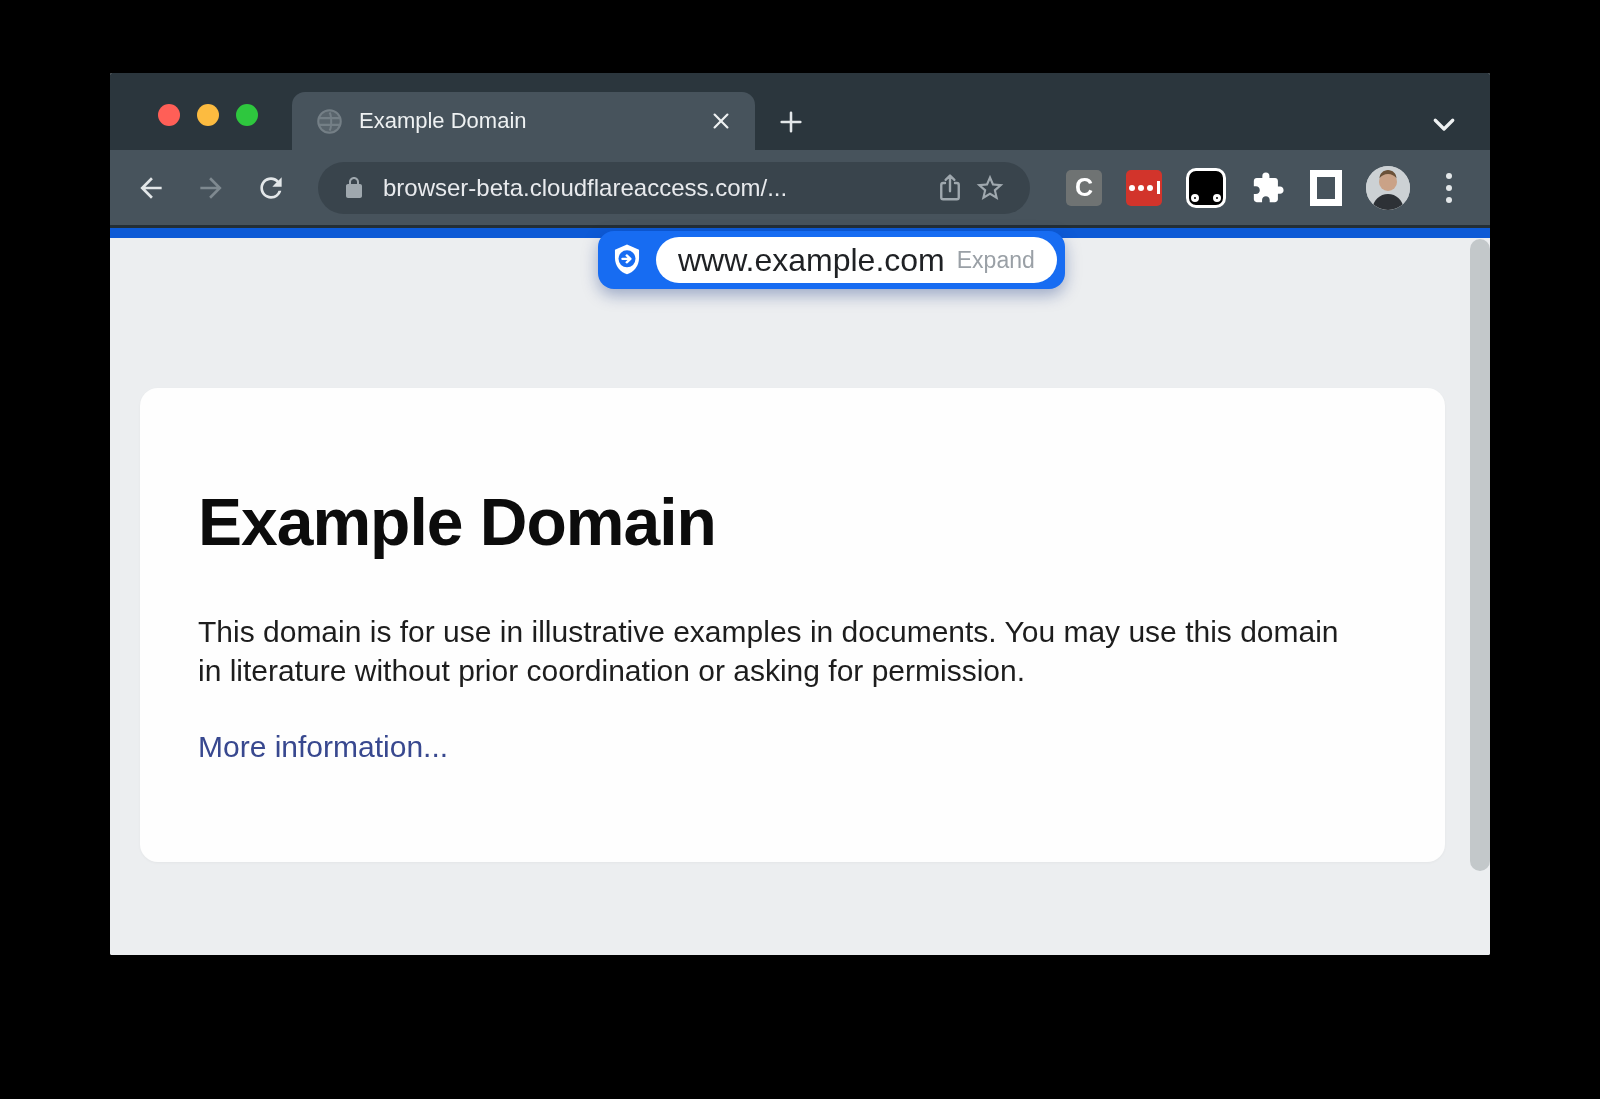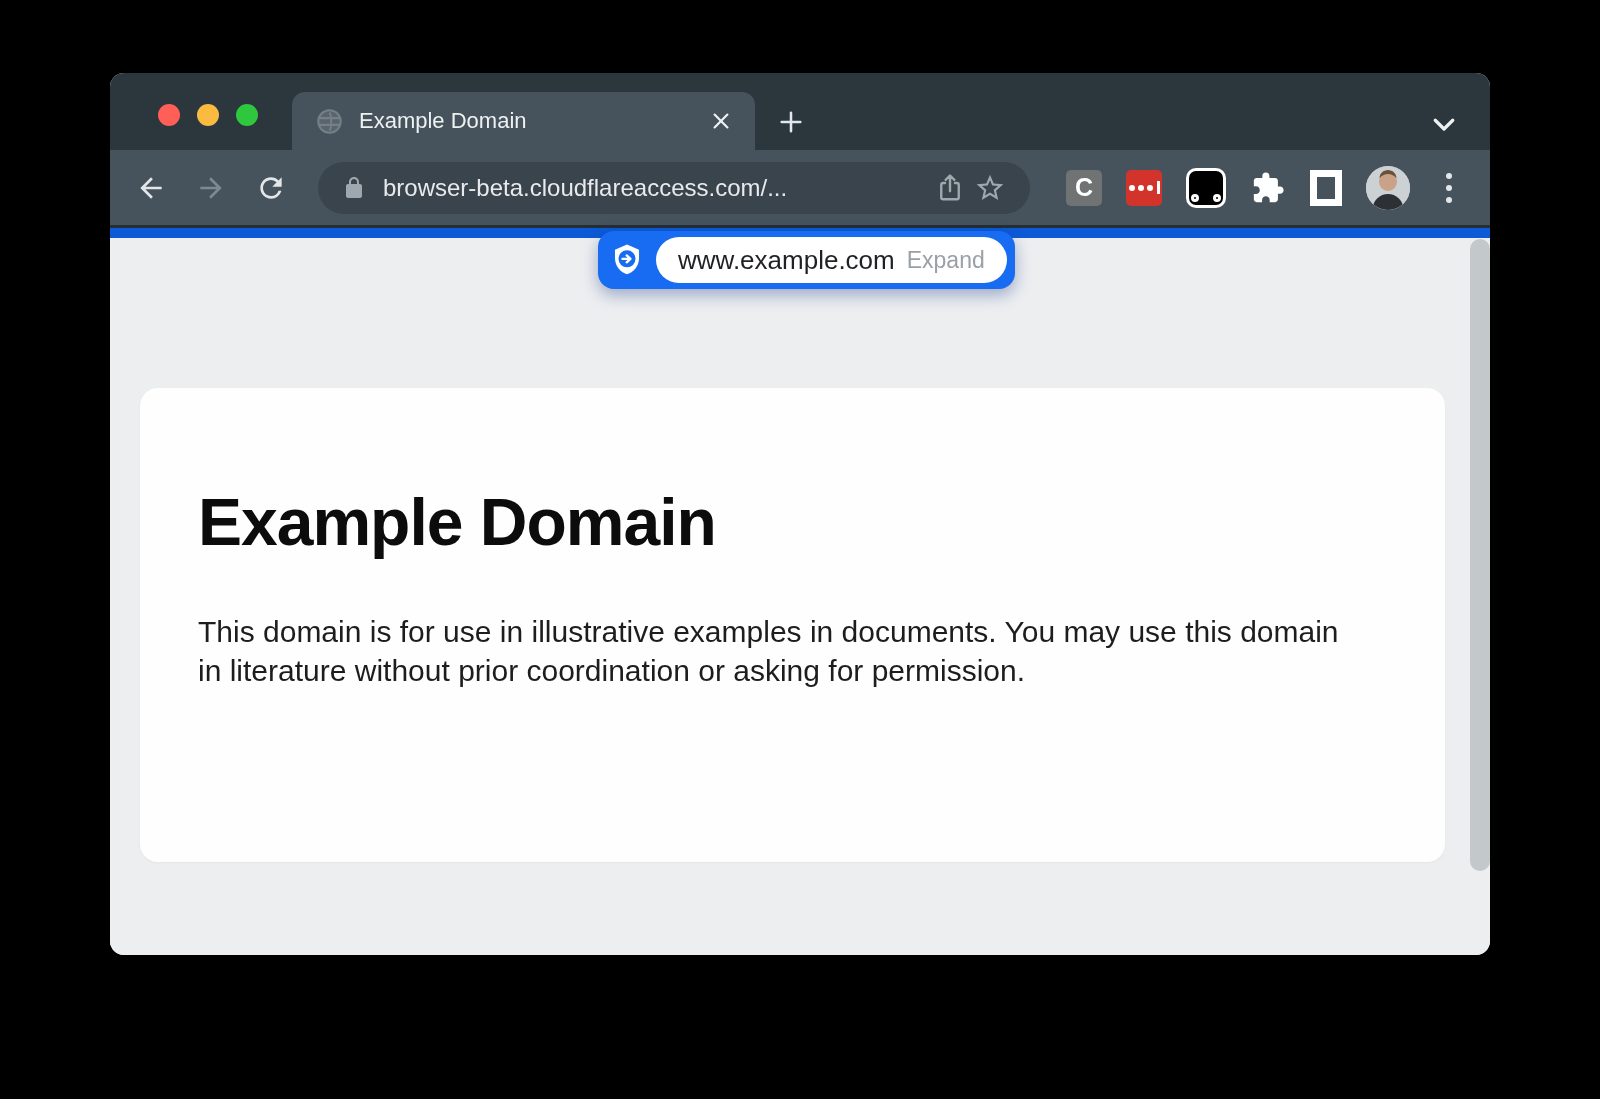--- a/index.html
+++ b/index.html
@@ -7,21 +7,21 @@
   body {
     width:1600px; height:1099px;
     background:#000;
     position:relative;
     font-family:"Liberation Sans","DejaVu Sans",sans-serif;
     overflow:hidden;
   }
   .window {
     position:absolute; left:110px; top:73px;
     width:1380px; height:882px;
-    border-radius:14px; overflow:hidden;
+    border-radius:2px; overflow:hidden;
     background:#eceef0;
     box-shadow:0 30px 70px rgba(0,0,0,.65);
   }
 
   
   .titlebar { height:77px; background:#2b363d; position:relative; }
   .traffic { position:absolute; left:48px; top:31px; display:flex; gap:17px; }
   .light { width:22px; height:22px; border-radius:50%; }
   .light.red    { background:#ff5f57; }
   .light.yellow { background:#fcbb40; }
@@ -141,21 +141,21 @@
     padding:0 8px 0 12px;
     box-shadow:0 6px 16px rgba(10,40,120,.35);
     cursor:pointer;
   }
   .badge-pill {
     background:#fff; border-radius:23px;
     height:46px; margin-left:12px;
     display:flex; align-items:center;
     padding:0 22px;
   }
-  .badge-domain { font-size:26px; color:#1f2124; }
+  .badge-domain { font-size:32px; color:#1f2124; }
   .badge-expand { font-size:23px; color:#9aa0a6; margin-left:12px; }
 
   .content-card {
     position:absolute; left:30px; top:150px;
     width:1305px; height:474px;
     background:#fefefe; border-radius:18px;
     padding:96px 80px 0 58px;
     box-shadow:0 1px 3px rgba(0,0,0,.04);
   }
   .content-card h1 {
@@ -299,18 +299,19 @@
       </svg>
       <span class="badge-pill">
         <span class="badge-domain">www.example.com</span>
         <span class="badge-expand">Expand</span>
       </span>
     </div>
 
     <div class="content-card">
       <h1>Example Domain</h1>
       <p>This domain is for use in illustrative examples in documents. You may use this domain in literature without prior coordination or asking for permission.</p>
+      <a>More information...</a>
     </div>
 
     <div class="scroll-thumb"></div>
   </div>
 
 </div>
 
 </body></html>

